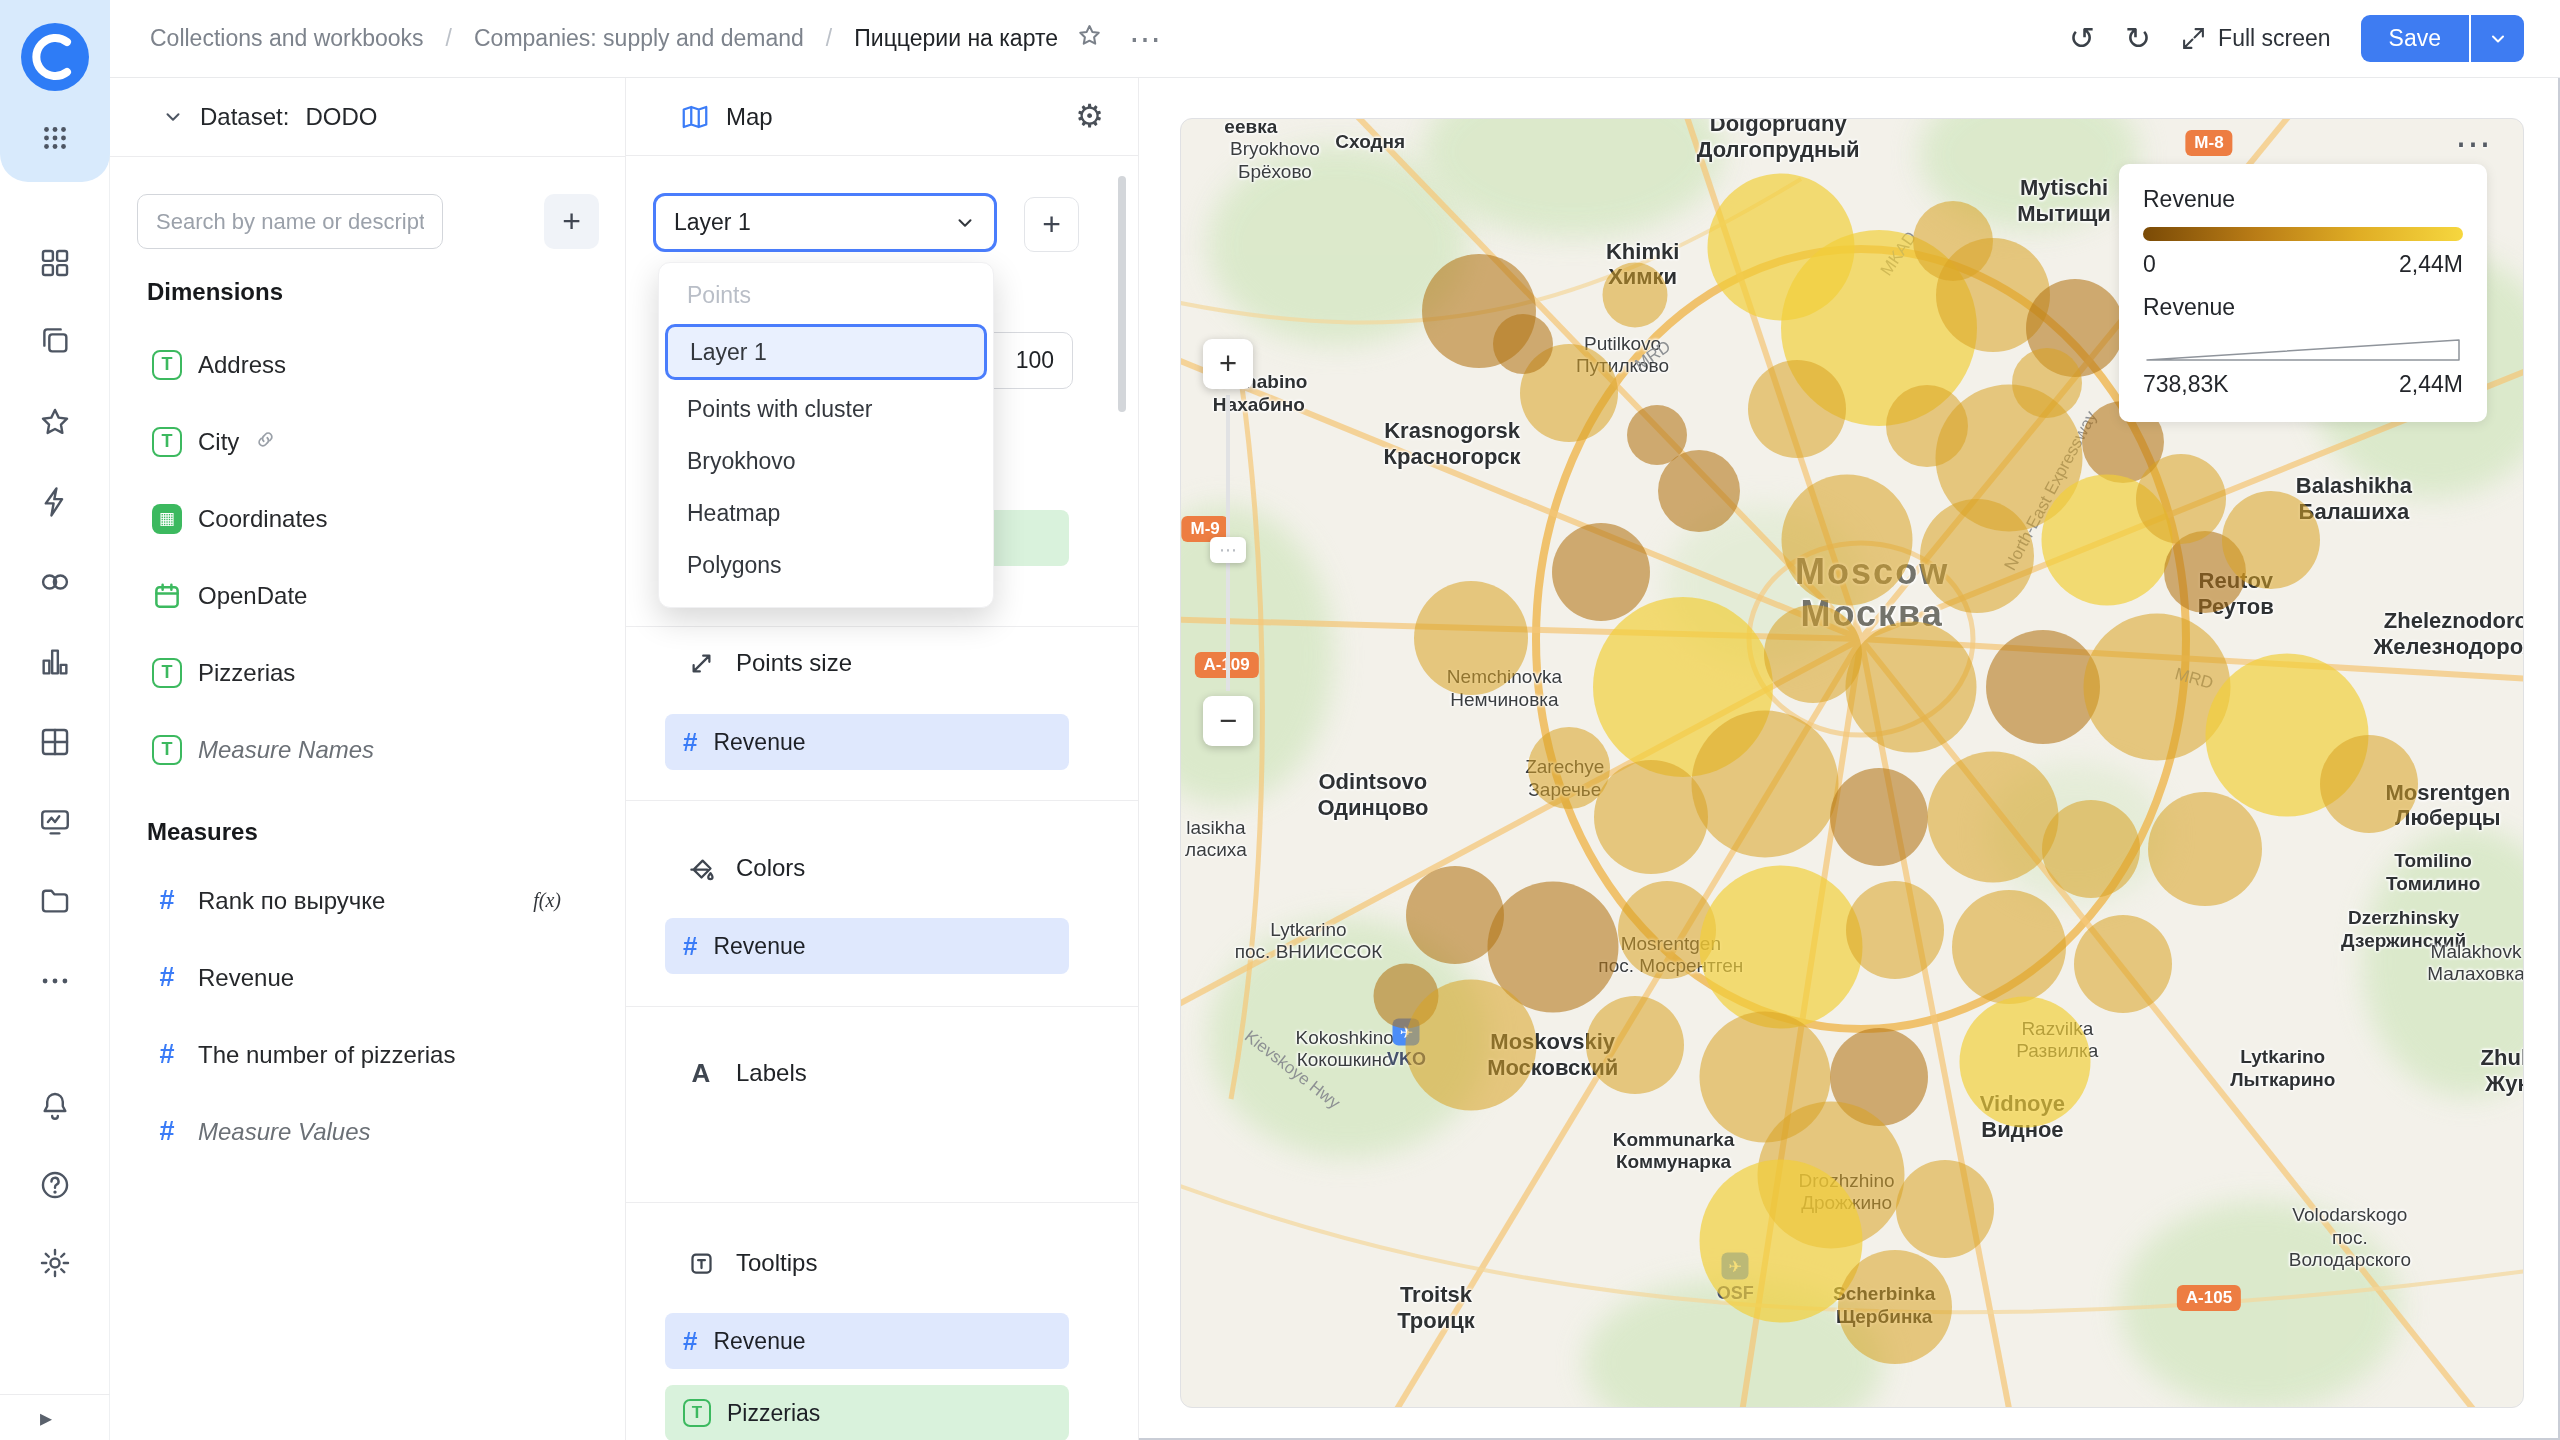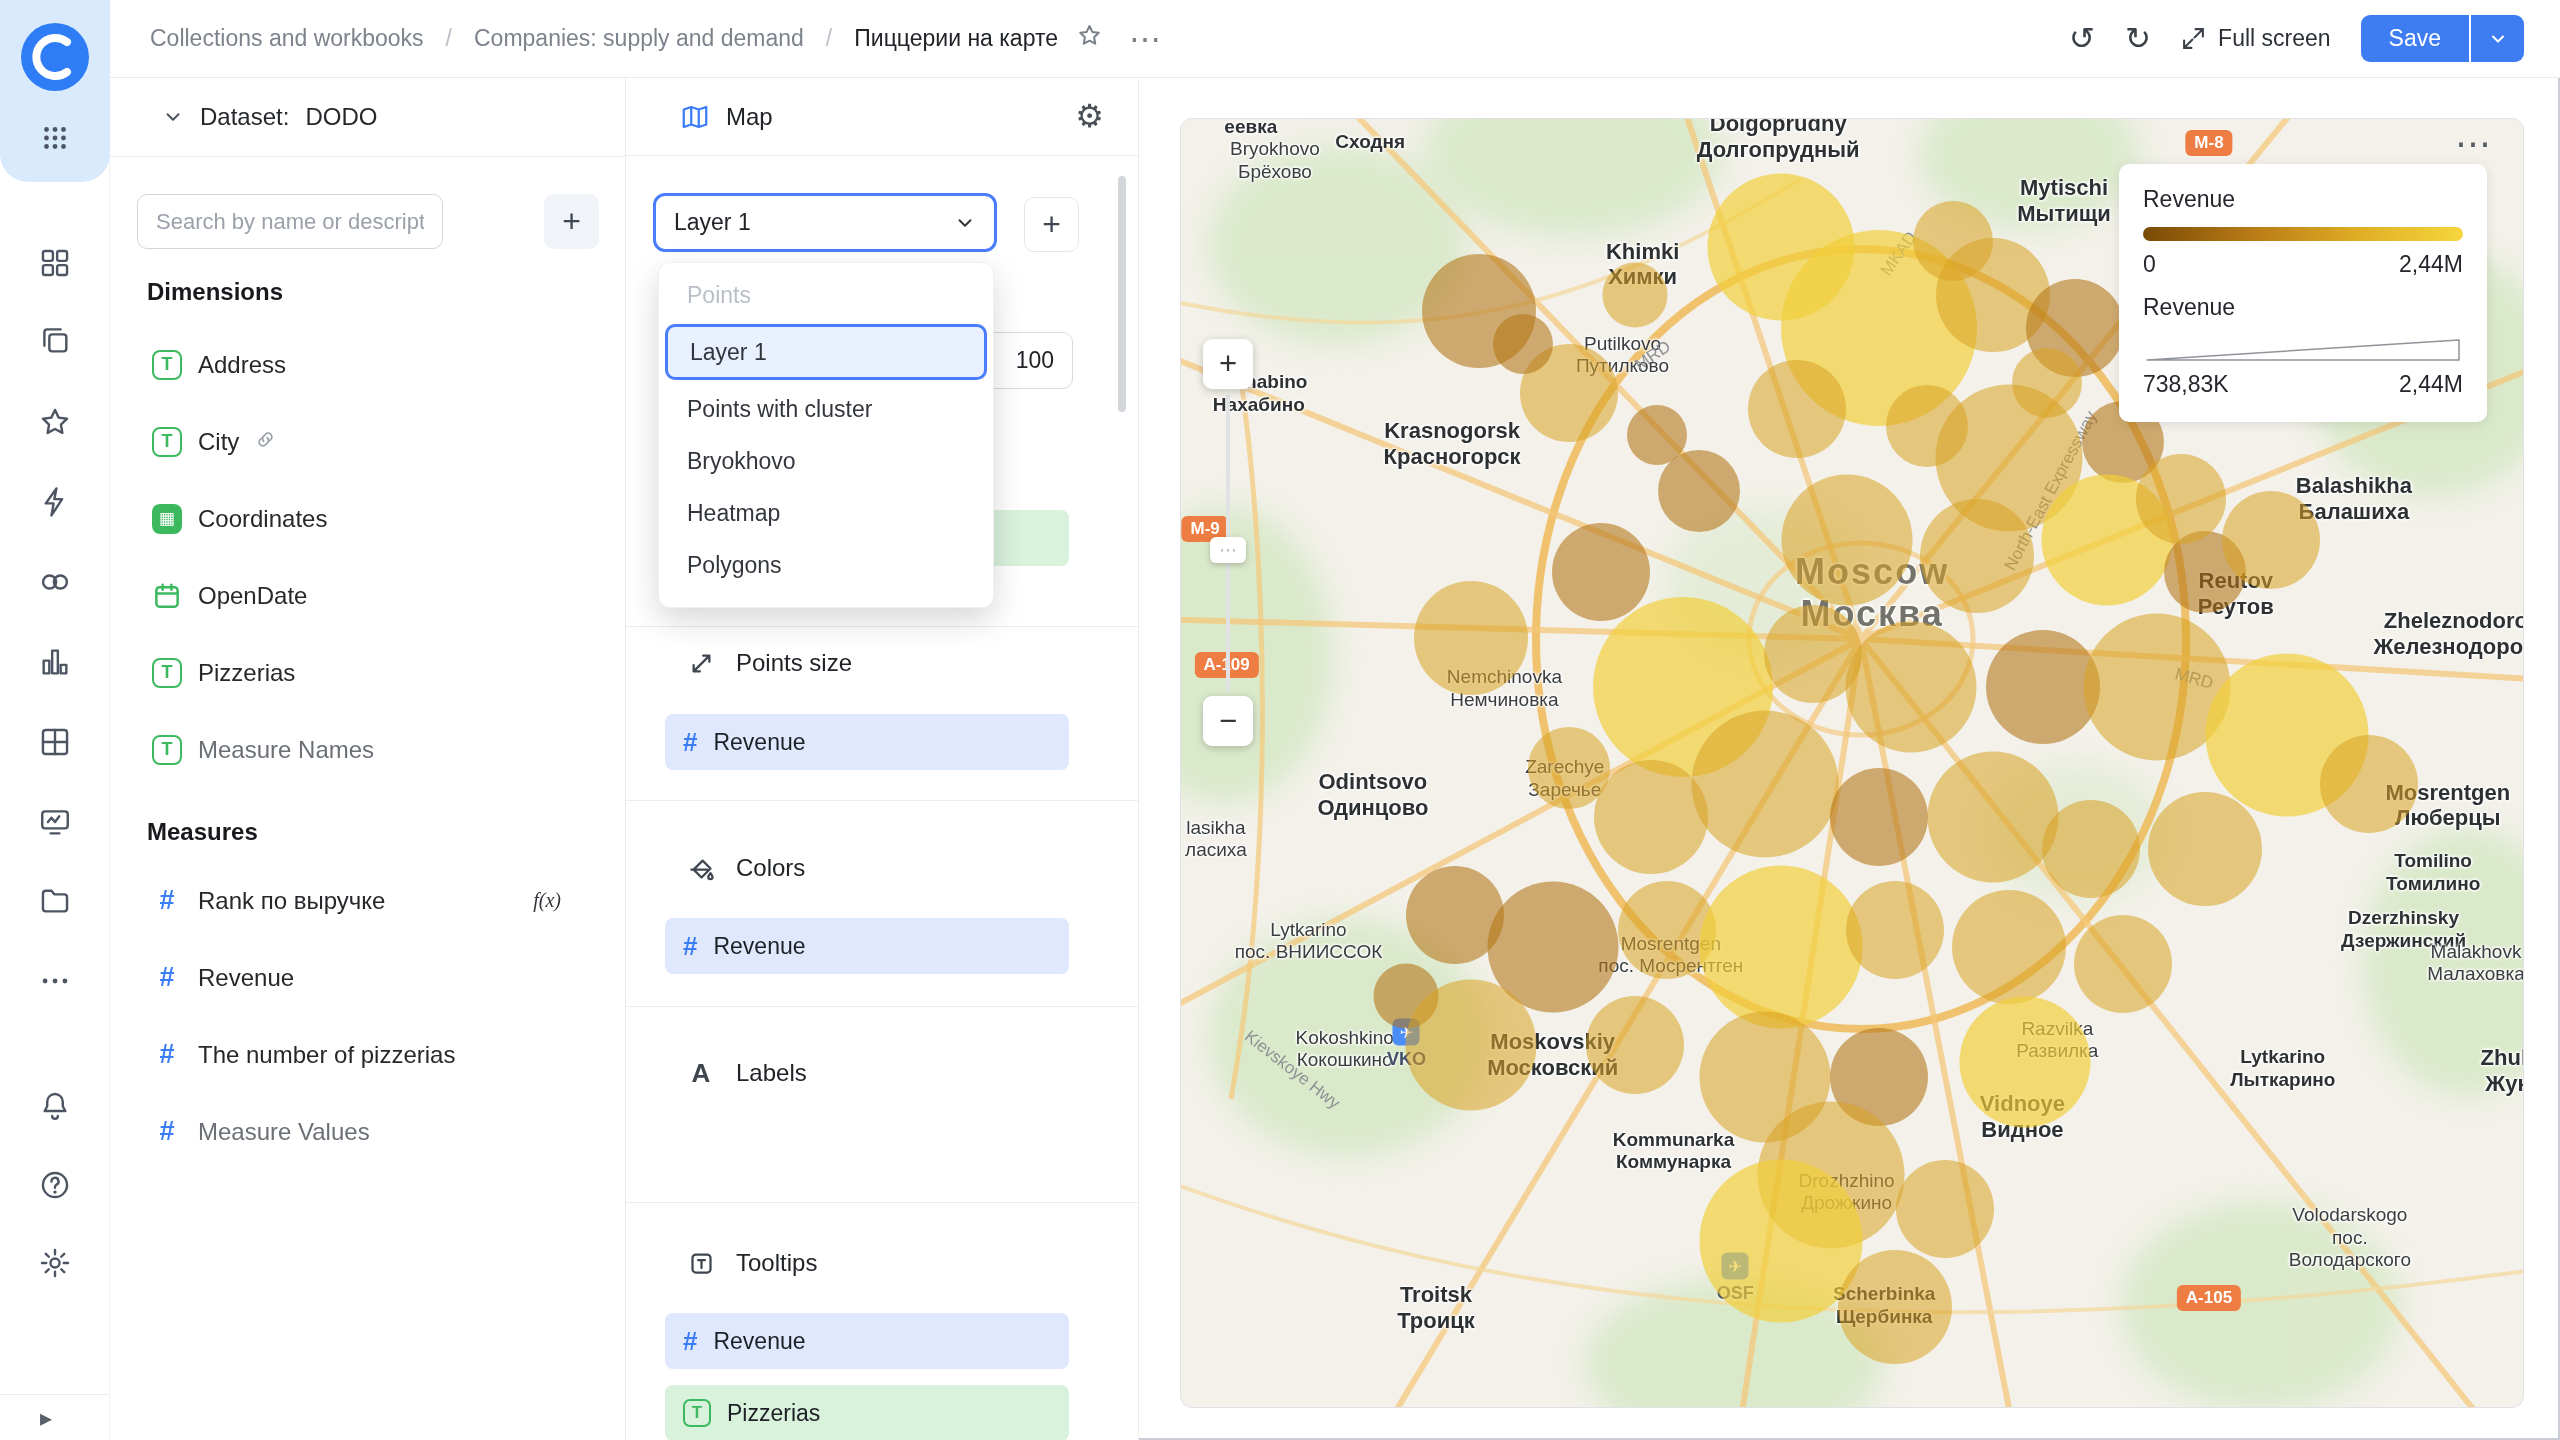--- a/index.html
+++ b/index.html
@@ -47,21 +47,21 @@
 .plus-btn{position:absolute;width:55px;height:55px;border:none;background:#f0f3f8;border-radius:10px;font:300 32px "Liberation Sans",sans-serif;color:#404652;cursor:pointer}
 #ds-plus{left:434px;top:116px}
 .sec-title{position:absolute;left:37px;font-size:24px;font-weight:700;color:#17191c}
 #dims-title{top:200px}
 #meas-title{top:740px}
 .flist{position:absolute;left:0;width:100%}
 #dims-list{top:248px}
 #meas-list{top:784px}
 .frow{height:77px;display:flex;align-items:center;gap:16px;padding-left:42px;position:relative;cursor:pointer}
 .fname{font-size:24px;color:#26282b;white-space:nowrap}
-.fname.it{color:#6b7076}
+.fname.it{font-style:italic;color:#6b7076}
 .fic{width:30px;height:30px;display:flex;align-items:center;justify-content:center;flex:none}
 .fic.t{border:2px solid #3cb95f;border-radius:8px;color:#3cb95f;font-weight:700;font-size:18px}
 .fic.g{background:#3cb95f;border-radius:8px;color:#fff;font-size:17px}
 .fic.m{color:#3b7cf7;font-weight:700;font-size:27px}
 .fic.dcal svg{width:30px;height:30px;stroke:#3cb95f;fill:none;stroke-width:2;stroke-linecap:round}
 .flink svg{width:21px;height:21px;stroke:#9aa0a8;fill:none;stroke-width:2;stroke-linecap:round}
 .fx{position:absolute;right:64px;font-style:italic;font-size:20px;color:#33373c;font-family:"Liberation Serif",serif}
 
 
 #config-panel{position:absolute;left:626px;top:78px;width:513px;height:1362px;background:#fff;border-right:1px solid #ececee;z-index:10}

